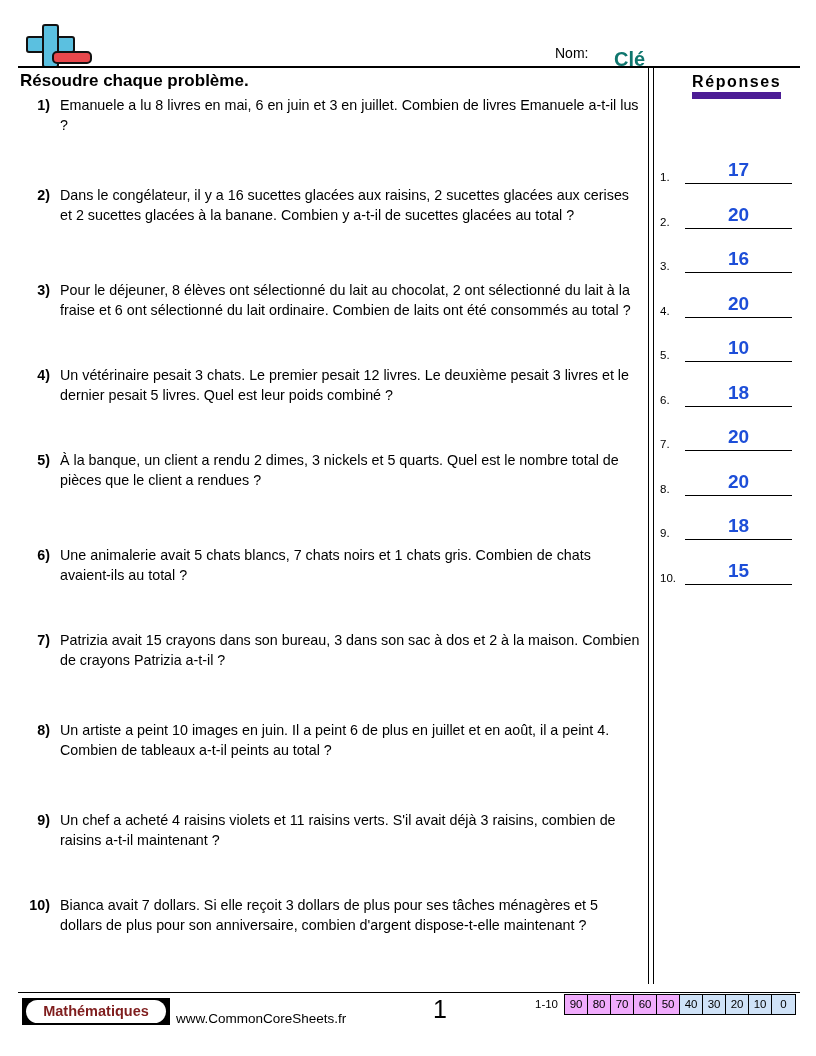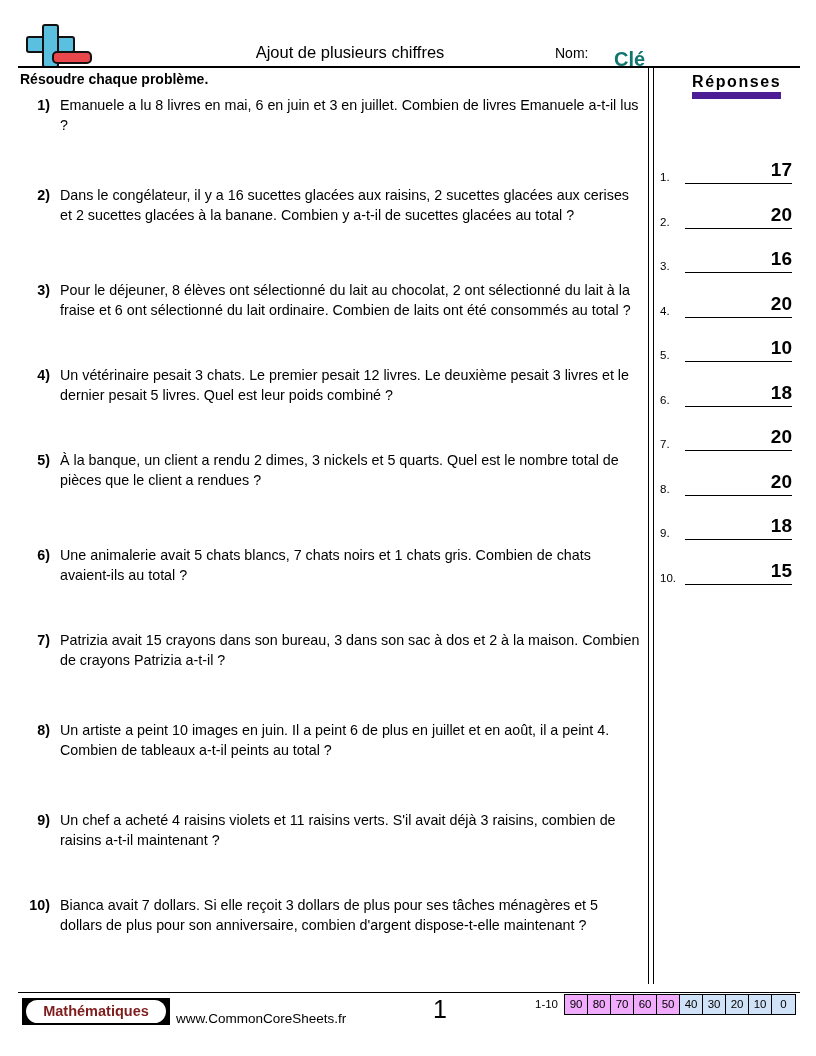--- a/index.html
+++ b/index.html
@@ -109,21 +109,21 @@
     border-left: 1.5px solid #000000;
     border-right: 1.5px solid #000000;
     box-sizing: border-box;
   }
 
   
   #instruction {
     position: absolute;
     left: 20px;
     top: 71px;
-    font-size: 14px;
+    font-size: 17px;
     font-weight: bold;
     line-height: 1.2;
   }
 
   
   #problems {
     position: absolute;
     left: 20px;
     top: 96px;
     width: 622px;
@@ -186,22 +186,22 @@
     bottom: 0;
     width: 107px;
     height: 0;
     border-bottom: 1.4px solid #000000;
   }
   .ans-val {
     position: absolute;
     left: 25px;
     bottom: 3px;
     width: 107px;
-    text-align: right;
-    color: #000000;
+    text-align: center;
+    color: #1d4ed8;
     font-weight: bold;
     font-size: 19px;
     line-height: 1.1;
   }
 
   
   #footer-rule {
     position: absolute;
     left: 18px;
     top: 992px;
@@ -285,21 +285,20 @@
 </style>
 </head>
 <body>
 
 <div id="header">
   <div id="logo">
     <div class="plus-h"></div>
     <div class="plus-v"></div>
     <div class="minus-bar"></div>
   </div>
-  <div id="worksheet-title">Ajout de plusieurs chiffres</div>
   <div id="name-label">Nom:</div>
   <div id="name-value">Clé</div>
   <div id="header-rule"></div>
 </div>
 
 <div id="divider"></div>
 
 <div id="instruction">Résoudre chaque problème.</div>
 
 <div id="problems">

